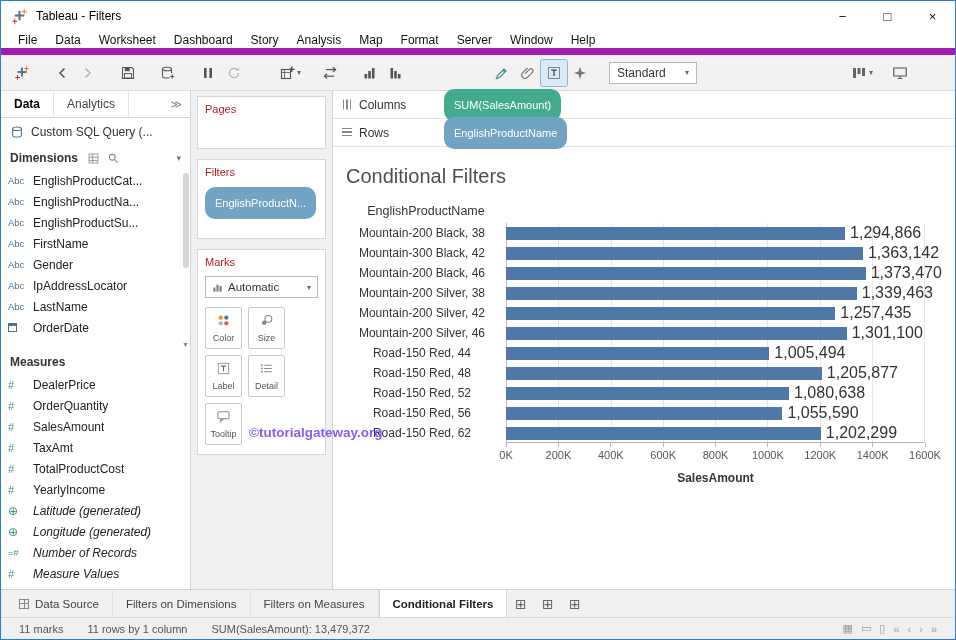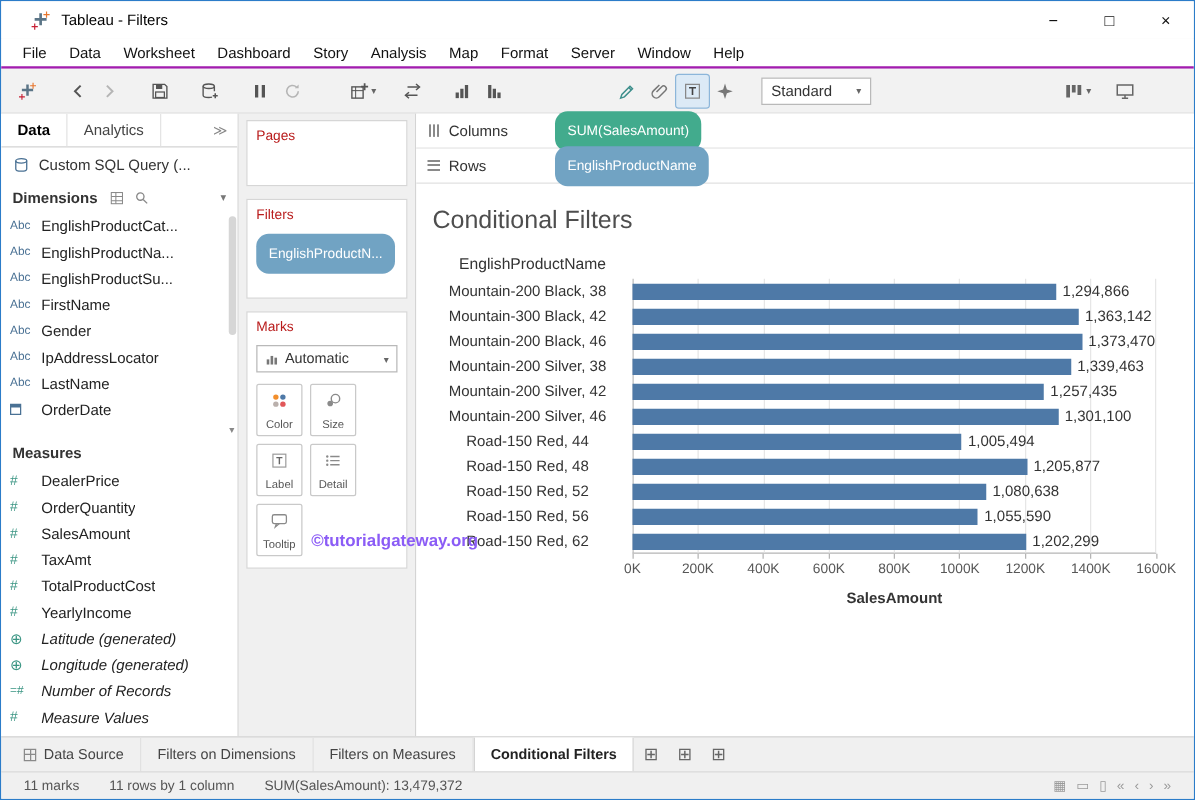--- a/index.html
+++ b/index.html
@@ -1,27 +1,27 @@
 <!DOCTYPE html>
 <html><head>
 <meta charset="utf-8">
 <style>
   *{margin:0;padding:0;box-sizing:border-box;font-family:"Liberation Sans","DejaVu Sans",sans-serif;}
   html,body{width:956px;height:640px;overflow:hidden;background:#fff;}
   .window{width:956px;height:640px;border:1px solid #2b7cc9;display:flex;flex-direction:column;background:#f1f1f1;position:relative;}
 
   
-  .titlebar{height:30px;background:#fff;display:flex;align-items:center;padding-left:23px;flex:0 0 auto;}
+  .titlebar{height:30px;background:#fff;display:flex;align-items:center;padding-left:10px;flex:0 0 auto;}
   .titlebar .app-logo{width:17px;height:17px;margin-right:8px;display:flex;align-items:center;}
   .title-text{font-size:12px;color:#000;}
   .win-controls{margin-left:auto;display:flex;height:100%;}
   .win-btn{width:45px;display:flex;align-items:center;justify-content:center;font-size:13px;color:#111;}
 
   
-  .menubar{height:24px;background:#fff;display:flex;align-items:flex-end;padding-left:8px;flex:0 0 auto;border-bottom:2px solid #a21caf;}
+  .menubar{height:24px;background:#fff;display:flex;align-items:flex-end;padding-left:8px;flex:0 0 auto;border-bottom:7px solid #a21caf;}
   .menu-item{padding:0 9px;font-size:12px;color:#111;height:100%;display:flex;align-items:center;}
 
   
   .toolbar{height:36px;background:#f2f2f2;border-bottom:1px solid #dcdcdc;display:flex;align-items:center;padding:0 8px;flex:0 0 auto;}
   .tgroups{display:flex;align-items:center;}
   .tgroup{display:flex;align-items:center;margin-left:14px;}
   .tgroup:first-child{margin-left:0;}
   .tgroup:nth-child(6){margin-left:30px;}
   .tgroup:nth-child(9){margin-left:80px;}
   .tbtn{min-width:26px;height:26px;display:flex;align-items:center;justify-content:center;border-radius:2px;color:#555;}
@@ -86,21 +86,21 @@
   .chart{flex:1;position:relative;padding:16px 0 0 13px;overflow:hidden;}
   .chart-title{font-size:20px;color:#4e4e4e;font-weight:400;margin:2px 0 16px 0;}
   .field-header{width:160px;text-align:center;font-size:12.5px;color:#333;margin-bottom:5px;}
   .rows-grid{position:relative;padding-right:30px;}
   .gridlines{position:absolute;left:160px;right:30px;top:0;bottom:0;display:flex;border-left:1px solid #bdbdbd;border-bottom:1px solid #b5b5b5;}
   .gcell{flex:1;border-right:1px solid #e6e6e6;}
   .crow{display:flex;align-items:center;height:20px;position:relative;}
   .clabel{width:160px;text-align:center;padding-right:8px;font-size:12px;color:#333;white-space:nowrap;flex:0 0 auto;}
   .carea{flex:1;display:flex;align-items:center;height:100%;min-width:0;}
   .cbar{height:13px;flex:0 0 auto;}
-  .cval{margin-left:5px;font-size:12px;color:#333;white-space:nowrap;}
+  .cval{margin-left:5px;font-size:16px;color:#333;white-space:nowrap;}
   .x-axis{position:relative;height:22px;margin:0 30px 0 160px;}
   .tick{position:absolute;top:0;height:100%;}
   .tickmark{position:absolute;top:0;left:-0.5px;width:1px;height:4px;background:#b5b5b5;}
   .ticklabel{position:absolute;top:6px;transform:translateX(-50%);font-size:11px;color:#575757;white-space:nowrap;}
   .x-title{margin:6px 30px 0 160px;text-align:center;font-size:12px;font-weight:bold;color:#333;}
 
   
   .tabsbar{height:28px;background:#f0f0f0;border-top:1px solid #d4d4d4;display:flex;align-items:stretch;padding-left:5px;flex:0 0 auto;}
   .sheet-tab{display:flex;align-items:center;gap:6px;padding:0 13px;font-size:11.5px;color:#444;border-right:1px solid #e1e1e1;white-space:nowrap;}
   .sheet-tab.active{background:#fff;color:#222;font-weight:bold;border-left:1px solid #d4d4d4;border-right:1px solid #d4d4d4;}

